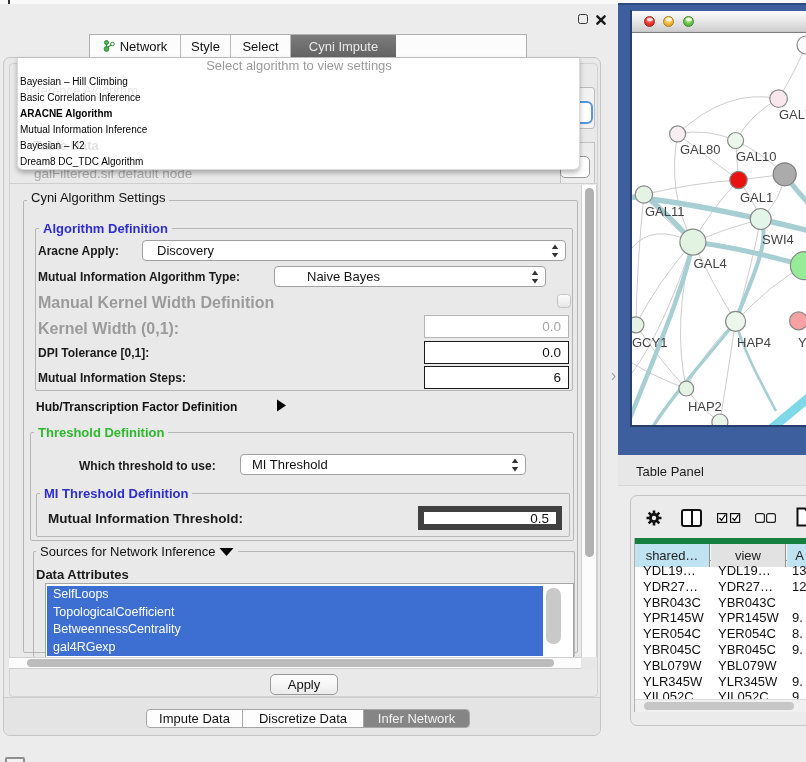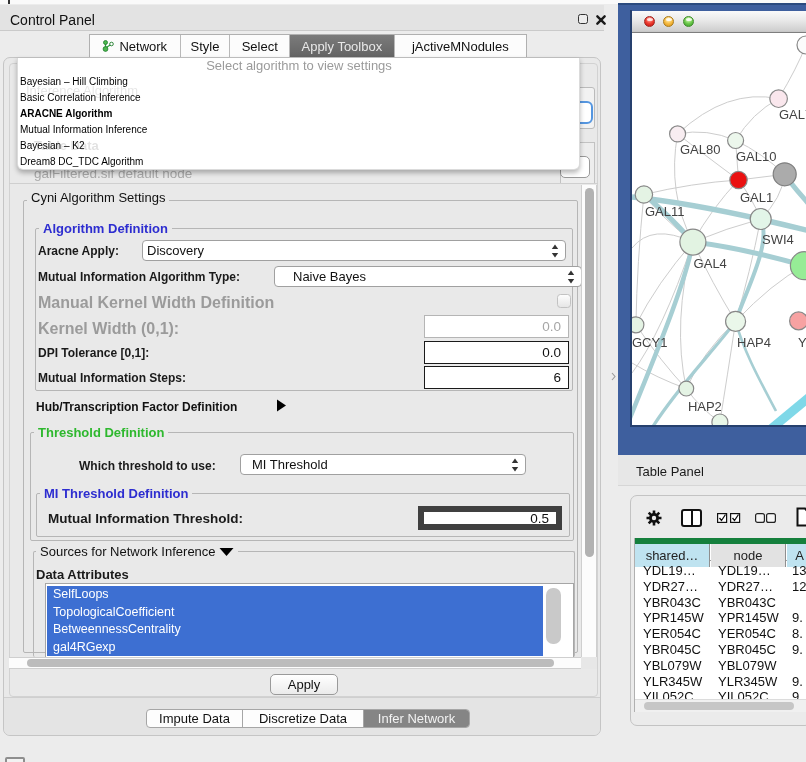--- a/index.html
+++ b/index.html
@@ -39,41 +39,37 @@
 .gtitle { position:absolute; background:#e9e9e9; padding:0 4px; font-size:13px; white-space:nowrap; }
 
 .sbthumb { position:absolute; background:#b2b2b2; border-radius:5px; }
 </style>
 </head>
 <body>
 <div id="page">
   <div class="abs" style="left:0px;top:0px;width:806px;height:4px;background:#fafafa"></div>
   <div class="abs" style="left:8px;top:0px;width:2px;height:4px;background:#333"></div>
 
-  <div class="abs" id="cptitle">
-      <div class="t">Control Panel</div>
-    </div>
   <div class="abs" id="floatbtn"></div>
   <svg class="abs" style="left:596px;top:14.5px" width="10" height="10" viewBox="0 0 11 11">
     <path d="M1.5 1.5 L9.5 9.5 M9.5 1.5 L1.5 9.5" stroke="#1a1a1a" stroke-width="2.6" stroke-linecap="round"></path>
   </svg>
 
   <div class="abs" id="tabbar">
     <div class="seg" style="width:91px">
       <svg width="13" height="14" viewBox="0 0 13 14" style="margin-right:4px">
         <path d="M3.5 4 L3.5 9 M3.5 9 L9 5.5" stroke="#2e9e3c" stroke-width="1.2" fill="none"></path>
         <circle cx="3.5" cy="3.5" r="2" fill="#4db84f" stroke="#1c7a28" stroke-width="0.8"></circle>
         <circle cx="3.5" cy="10" r="2.4" fill="#4db84f" stroke="#1c7a28" stroke-width="0.8"></circle>
         <circle cx="9.5" cy="5" r="1.8" fill="#fff" stroke="#1c7a28" stroke-width="0.9"></circle>
       </svg>
       Network</div>
     <div class="seg" style="width:50px">Style</div>
     <div class="seg" style="width:60px">Select</div>
-    <div class="seg sel" style="width:105px">Apply Toolbox</div>
-    <div class="seg" style="width:132px">jActiveMNodules</div>
+    <div class="seg sel" style="width:105px">Cyni Impute</div>
   </div>
 
   <div class="abs" id="outerpanel"></div>
   <div class="abs" id="innerpanel"></div>
 
   <div id="behindpopup">
     <div class="abs" style="left:34px;top:166px;font-size:13.5px;color:#a9a9a9;white-space:nowrap">galFiltered.sif default node</div>
     <div class="abs" style="left:560px;top:87px;width:35px;height:42px;border:1px solid #bbb;border-radius:3px;background:#f2f2f2"></div>
     <div class="abs" style="left:571px;top:101px;width:22px;height:23px;border:2px solid #5596e0;border-radius:6px;background:#fff"></div>
     <div class="abs" style="left:560px;top:142px;width:35px;height:42px;border:1px solid #c2c2c2;background:#ededed"></div>
@@ -83,28 +79,28 @@
   <div id="settings">
 
     <div class="abs" style="left:9px;top:183px;width:589px;height:1px;background:#cfcfcf"></div>
 
     <div class="group" style="left:23px;top:200px;width:555px;height:453px"></div>
     <div class="gtitle" style="left:27px;top:190px;color:#111">Cyni Algorithm Settings</div>
 
     <div class="group" style="left:35px;top:228px;width:538px;height:163px"></div>
     <div class="gtitle" style="left:39px;top:221px;color:#2d2dd0;font-weight:bold">Algorithm Definition</div>
     <div class="lbl" style="left:38px;top:244px">Aracne Apply:</div>
-    <div class="combo" style="left:142px;top:240px;width:424px;height:21px;padding-left:4px">Discovery
+    <div class="combo" style="left:142px;top:240px;width:424px;height:21px;padding-left:14px">Discovery
       <svg class="arr" viewBox="0 0 8 14">
           <path d="M4 0.5 L7.2 5 L0.8 5 Z" fill="#333"></path>
           <path d="M4 13.5 L7.2 9 L0.8 9 Z" fill="#333"></path>
         </svg>
     </div>
     <div class="lbl" style="left:38px;top:270px">Mutual Information Algorithm Type:</div>
-    <div class="combo" style="left:274px;top:266px;width:308px;height:21px;padding-left:18px">Naive Bayes
+    <div class="combo" style="left:274px;top:266px;width:272px;height:21px;padding-left:32px">Naive Bayes
       <svg class="arr" viewBox="0 0 8 14">
           <path d="M4 0.5 L7.2 5 L0.8 5 Z" fill="#333"></path>
           <path d="M4 13.5 L7.2 9 L0.8 9 Z" fill="#333"></path>
         </svg>
     </div>
     <div class="glbl" style="left:38px;top:294px">Manual Kernel Width Definition</div>
     <div class="abs" style="left:557px;top:294px;width:14px;height:14px;border:1px solid #c2c2c2;border-radius:3.5px;background:linear-gradient(#fdfdfd,#e6e6e6)"></div>
     <div class="glbl" style="left:38px;top:320px">Kernel Width (0,1):</div>
     <div class="fld" style="left:424px;top:315px;width:145px;height:23px;border:1px solid #b5b5b5;color:#a6a6a6">0.0</div>
     <div class="lbl" style="left:38px;top:346px">DPI Tolerance [0,1]:</div>
@@ -299,21 +295,21 @@
       <rect x="0.6" y="0.6" width="8.8" height="8.8" rx="2" fill="#f6f6f6" stroke="#222" stroke-width="1.2"></rect>
       <rect x="11.6" y="0.6" width="8.8" height="8.8" rx="2" fill="#f6f6f6" stroke="#222" stroke-width="1.2"></rect>
     </svg>
     <svg class="abs" style="left:796px;top:507px" width="14" height="20" viewBox="0 0 14 20">
       <path d="M1.5 1.5 L9 1.5 L13 6 L13 18.5 L1.5 18.5 Z" fill="#fff" stroke="#111" stroke-width="2"></path>
     </svg>
 
     <div class="abs" style="left:634px;top:538px;width:172px;height:174px;background:#fff;border-left:1px solid #b0b0b0;overflow:hidden">
       <div style="position:absolute;left:0;top:0;width:100%;height:23px;border-top:6px solid #15803d;border-bottom:1px solid #9e9e9e;font-size:13px;color:#222">
         <div style="position:absolute;left:0;top:0;width:75px;height:23px;background:#bfe3f0;border-right:1px solid #8f8f8f;display:flex;align-items:center;justify-content:center">shared…</div>
-        <div style="position:absolute;left:76px;top:0;width:75px;height:23px;background:#e2e2e2;border-right:1px solid #8f8f8f;display:flex;align-items:center;justify-content:center">node</div>
+        <div style="position:absolute;left:76px;top:0;width:75px;height:23px;background:#e2e2e2;border-right:1px solid #8f8f8f;display:flex;align-items:center;justify-content:center">view</div>
         <div style="position:absolute;left:152px;top:0;width:25px;height:23px;background:#bfe3f0;display:flex;align-items:center;justify-content:center">A</div>
       </div>
       <div style="position:absolute;left:0;top:25px;font-size:13px;color:#111;line-height:15.8px;white-space:pre">
         <div style="position:absolute;left:8px;top:0">YDL19…<br>YDR27…<br>YBR043C<br>YPR145W<br>YER054C<br>YBR045C<br>YBL079W<br>YLR345W<br>YIL052C</div>
         <div style="position:absolute;left:83px;top:0">YDL19…<br>YDR27…<br>YBR043C<br>YPR145W<br>YER054C<br>YBR045C<br>YBL079W<br>YLR345W<br>YIL052C</div>
         <div style="position:absolute;left:157px;top:0">13<br>12<br><br>9.<br>8.<br>9.<br><br>9.<br>9.</div>
       </div>
       <div style="position:absolute;left:0;top:161px;width:172px;height:13px;background:#f0f0f0;border-top:1px solid #dcdcdc">
         <div style="position:absolute;left:9px;top:2px;width:150px;height:8px;background:#c6c6c6;border-radius:4px"></div>
       </div>

